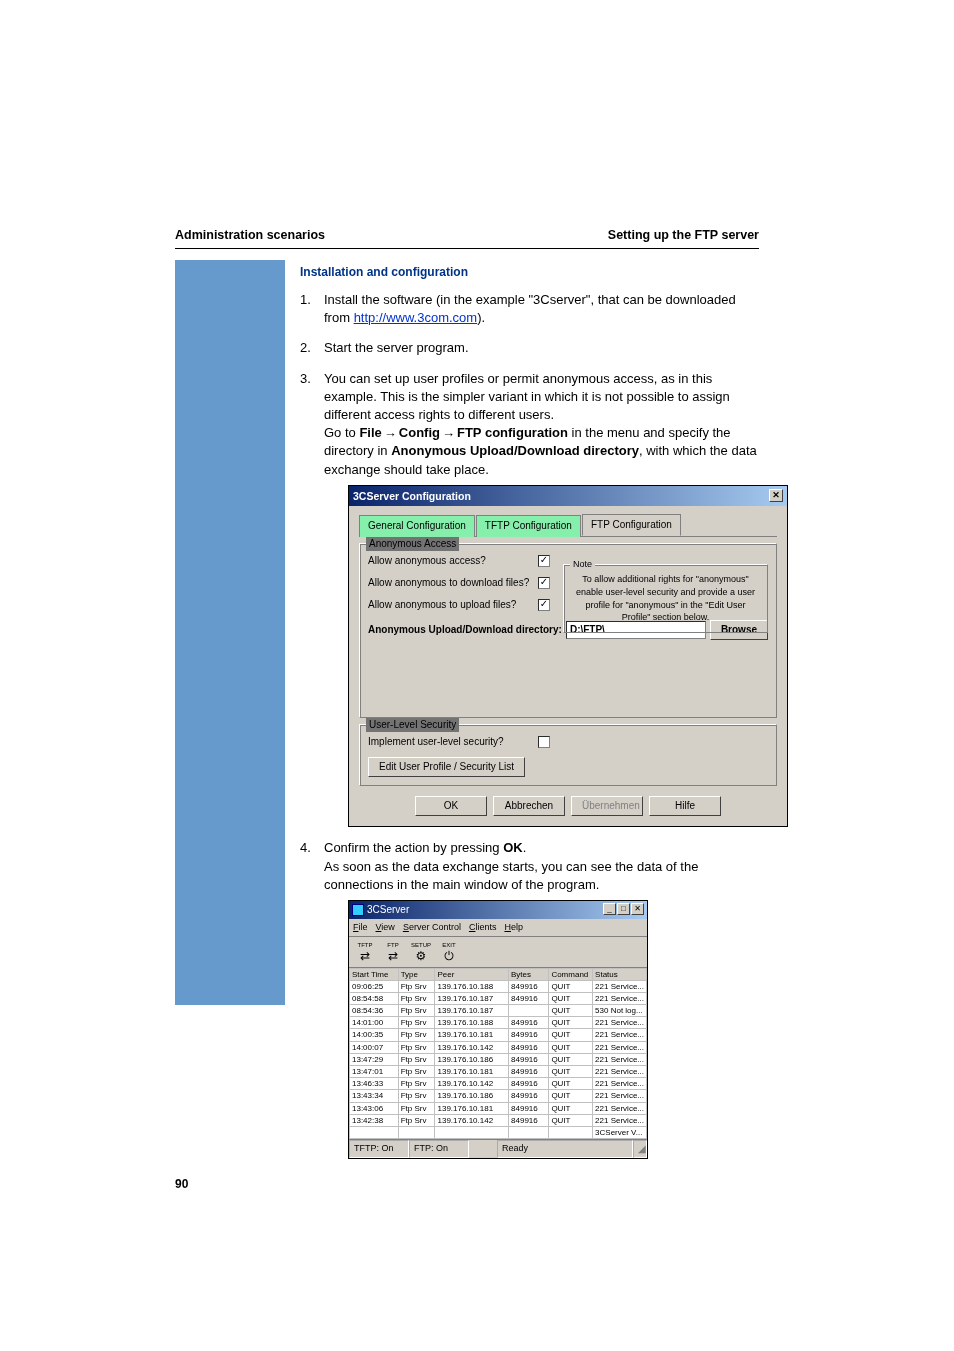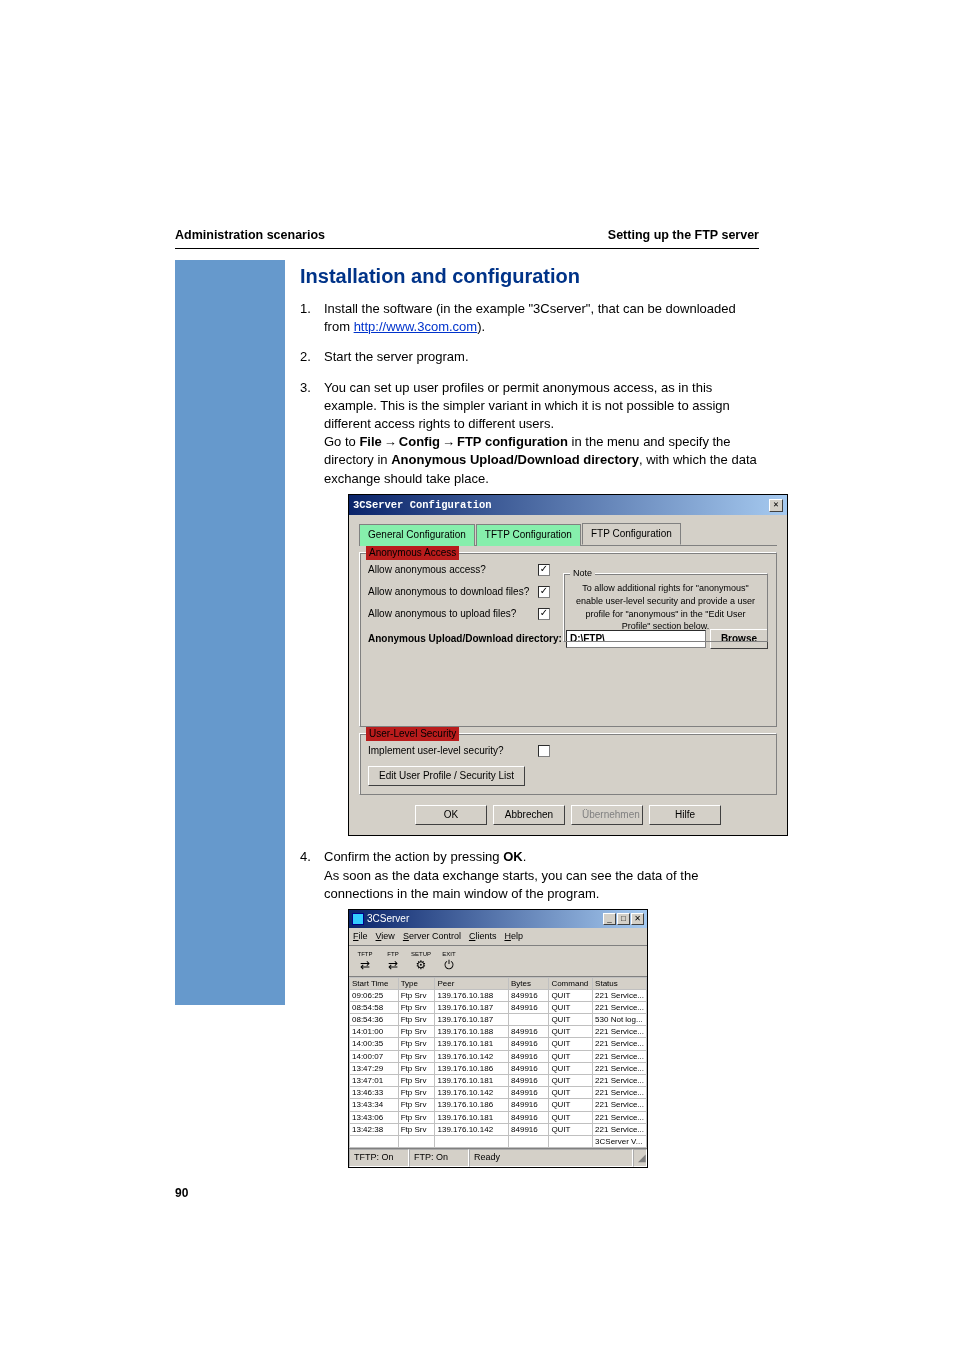--- a/index.html
+++ b/index.html
@@ -40,21 +40,21 @@
       height: 745px;
       background: #6699cc;
     }
     .content {
       margin-top: 45px;
       margin-left: 125px;
       width: 460px;
     }
     .section-title {
       color: #003388;
-      font-size: 20px;
+      font-size: 12px;
       font-weight: bold;
       margin-bottom: 12px;
     }
     ol.steps {
       list-style: none;
       padding: 0;
       counter-reset: step;
     }
     ol.steps > li {
       counter-increment: step;
@@ -83,23 +83,22 @@
       font-size: 10px;
       background: #d4d0c8;
     }
     .dlg-titlebar {
       background: linear-gradient(to right, #0a246a, #a6caf0);
       color: #fff;
       font-weight: bold;
       padding: 3px 4px;
       display: flex;
       justify-content: space-between;
-      align-items: flex-end;
+      align-items: flex-start;
       font-size: 10.5px;
-      font-family: Liberation Mono, monospace;
     }
     .dlg-close {
       width: 14px;
       height: 13px;
       background: #d4d0c8;
       border: 1px solid #fff;
       border-right-color: #404040;
       border-bottom-color: #404040;
       color: #000;
       text-align: center;
@@ -124,21 +123,21 @@
       border-left-color: #fff;
       position: relative;
       padding: 10px 8px 8px 8px;
       margin-bottom: 6px;
       box-shadow: inset 1px 1px 0 #808080;
     }
     .groupbox .legend {
       position: absolute;
       top: -7px;
       left: 6px;
-      background: #b91c1c;
+      background: #737373;
       padding: 0 3px;
     }
     .anon-row {
       display: flex;
       align-items: center;
       margin-bottom: 8px;
     }
     .anon-label { width: 170px; }
     .checkbox {
       width: 12px;
@@ -204,21 +203,21 @@
       margin: 6px 0 0 24px;
       font-family: Tahoma, Arial, sans-serif;
       font-size: 9px;
       background: #d4d0c8;
     }
     .win-title {
       background: linear-gradient(to right, #0a246a, #a6caf0);
       color: #fff;
       display: flex;
       justify-content: space-between;
-      align-items: center;
+      align-items: flex-start;
       padding: 2px 3px;
       font-size: 10px;
     }
     .win-sys {
       display: flex;
       gap: 1px;
     }
     .win-sys span {
       width: 13px;
       height: 12px;
@@ -277,21 +276,21 @@
       display: flex;
       border-top: 1px solid #808080;
       font-size: 9px;
     }
     .statusbar > div {
       border: 1px inset #fff;
       padding: 1px 4px;
     }
     .statusbar > div:nth-child(1){width:60px;}
     .statusbar > div:nth-child(2){width:60px;}
-    .statusbar > div:nth-child(3){flex:1;}
+    .statusbar > div:nth-child(3){flex:1;margin-left:28px;}
     .corner { font-size: 10px; color: #808080; width: 14px; text-align: right; }
 
     .page-number {
       position: absolute;
       bottom: 40px;
       left: 175px;
       font-size: 12px;
       font-weight: bold;
     }
   </style>

